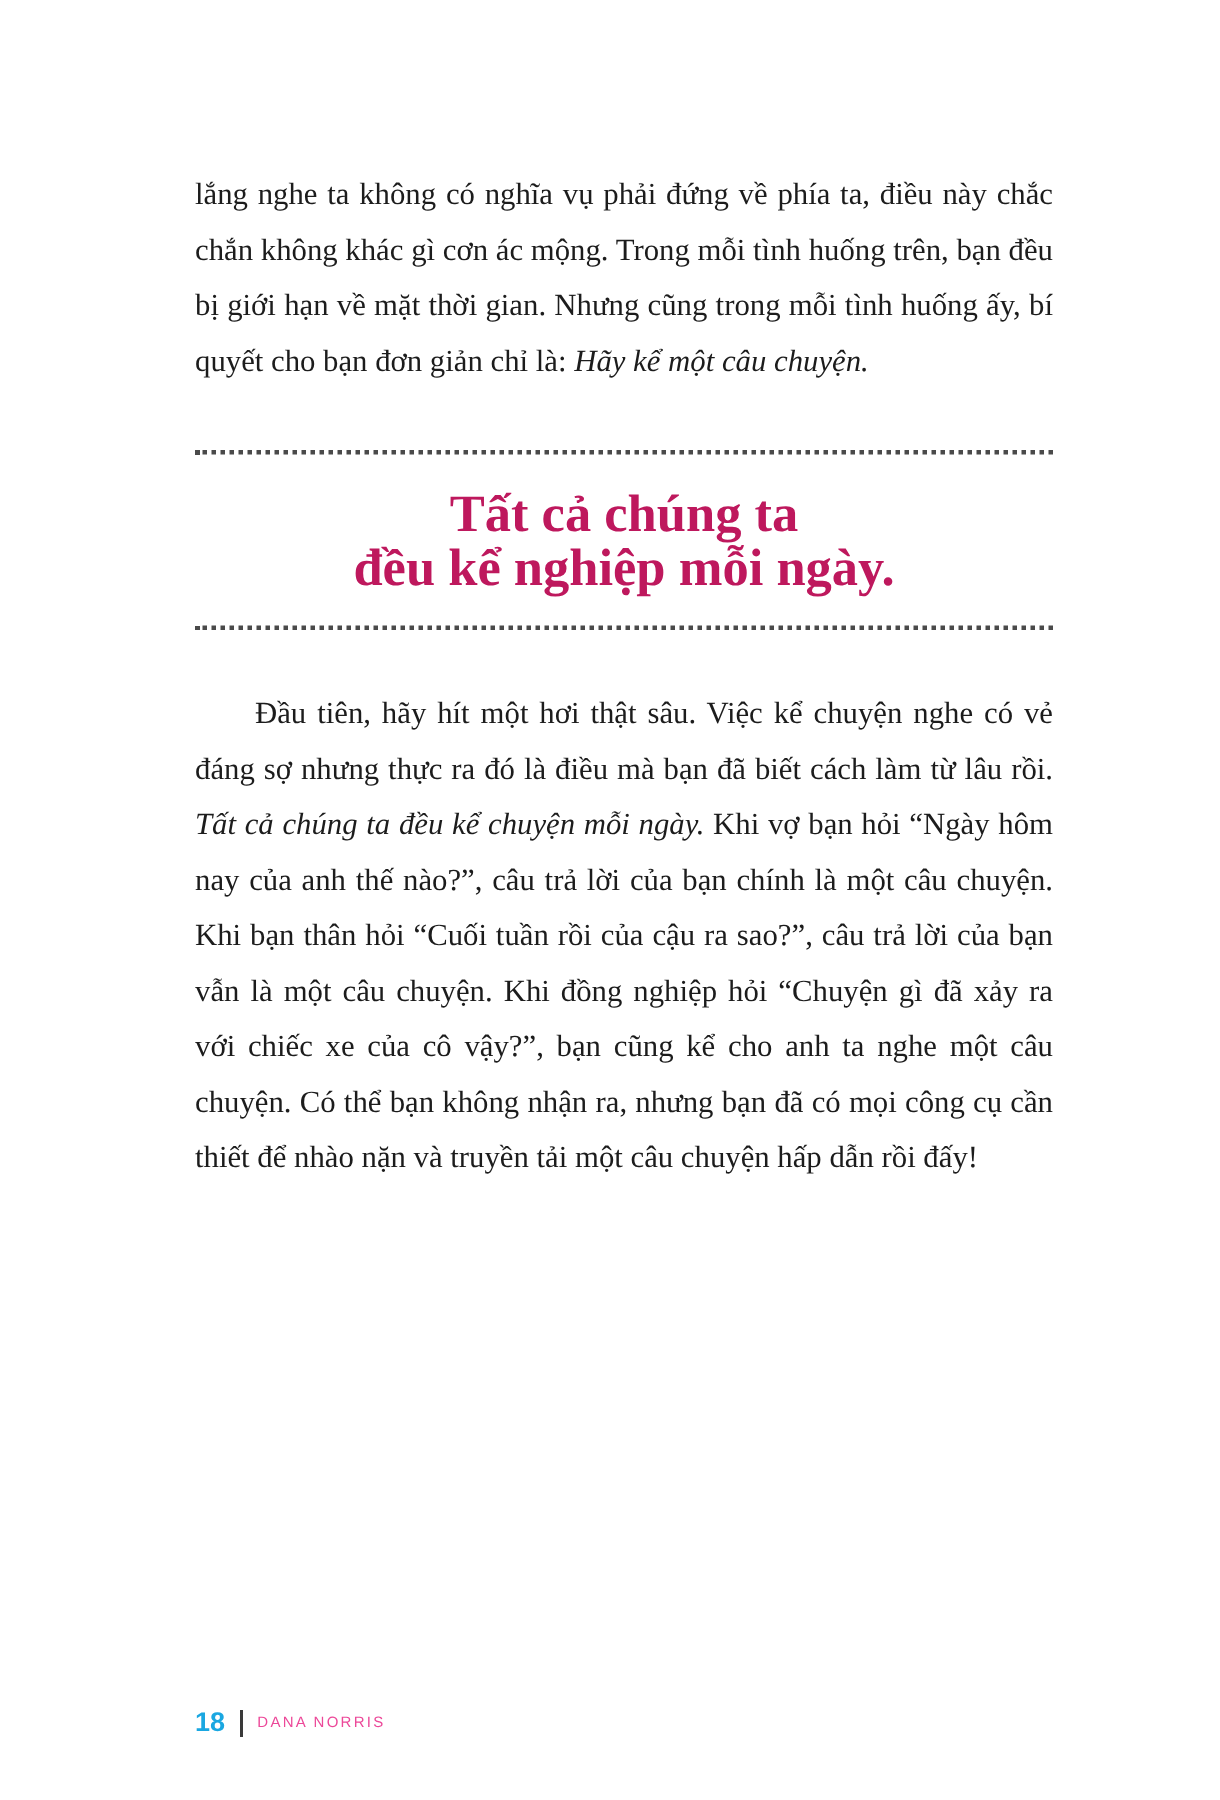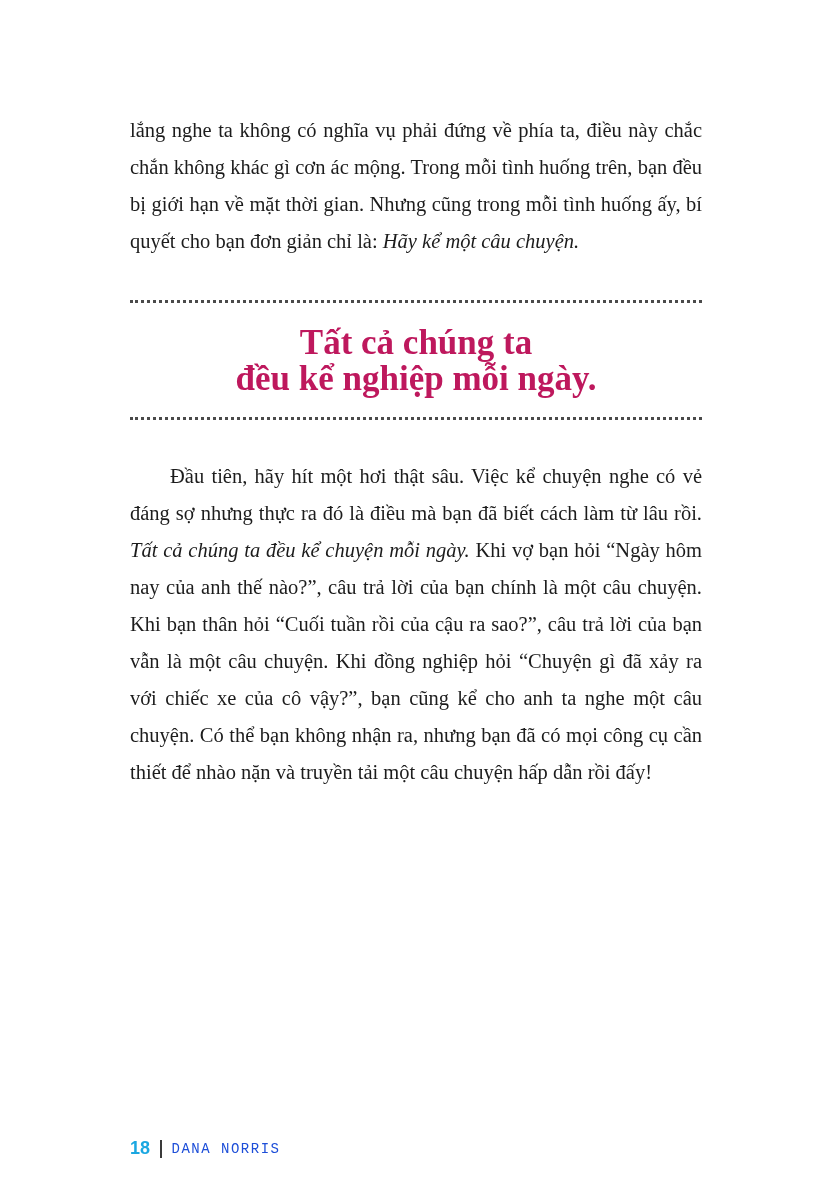--- a/index.html
+++ b/index.html
@@ -72,25 +72,24 @@
     font-size: 18px;
     color: #1aa7e1;
   }
   .footer .divider {
     width: 1.5px;
     height: 18px;
     background: #3a3a3a;
     margin: 0 10px;
   }
   .footer .author {
-    font-size: 14px;
+    font-size: 10px;
     letter-spacing: 1.5px;
-    color: #1d4ed8;
+    color: #ec4899;
     font-weight: 500;
-    font-family: Liberation Mono, monospace;
   }
 </style>
 </head>
 <body>
 
 <div class="page">
   <div class="content">
 
     <p class="body-par"><span>lắng nghe ta không có nghĩa vụ phải đứng về phía ta, điều này chắc chắn không khác gì cơn ác mộng. Trong mỗi tình huống trên, bạn đều bị giới hạn về mặt thời gian. Nhưng cũng trong mỗi tình huống ấy, bí quyết cho bạn đơn giản chỉ là: </span><em class="inline-italic">Hãy kể một câu chuyện.</em></p>
 

